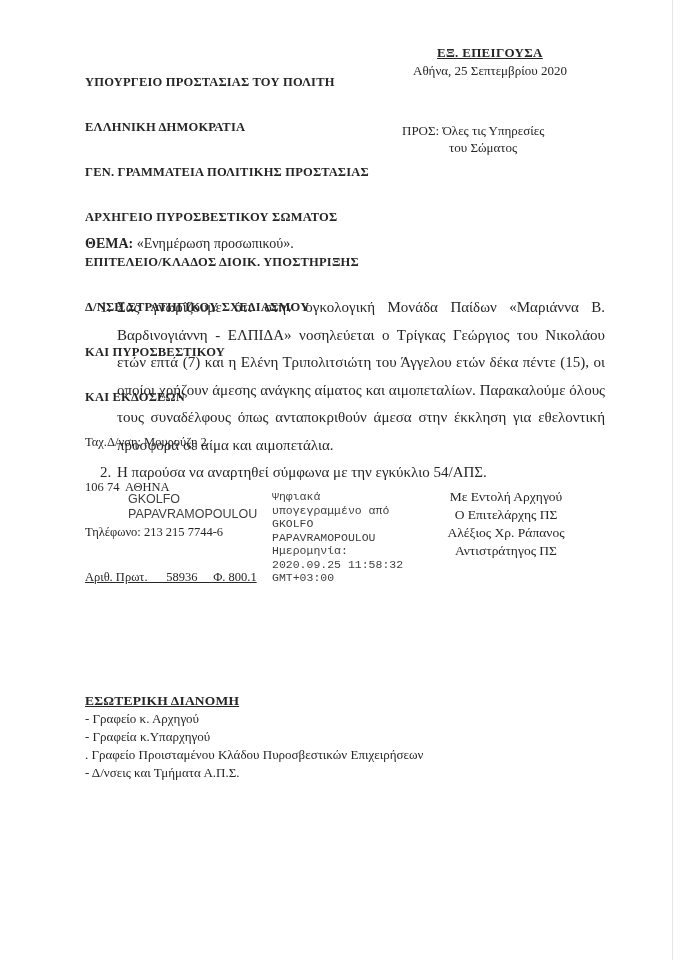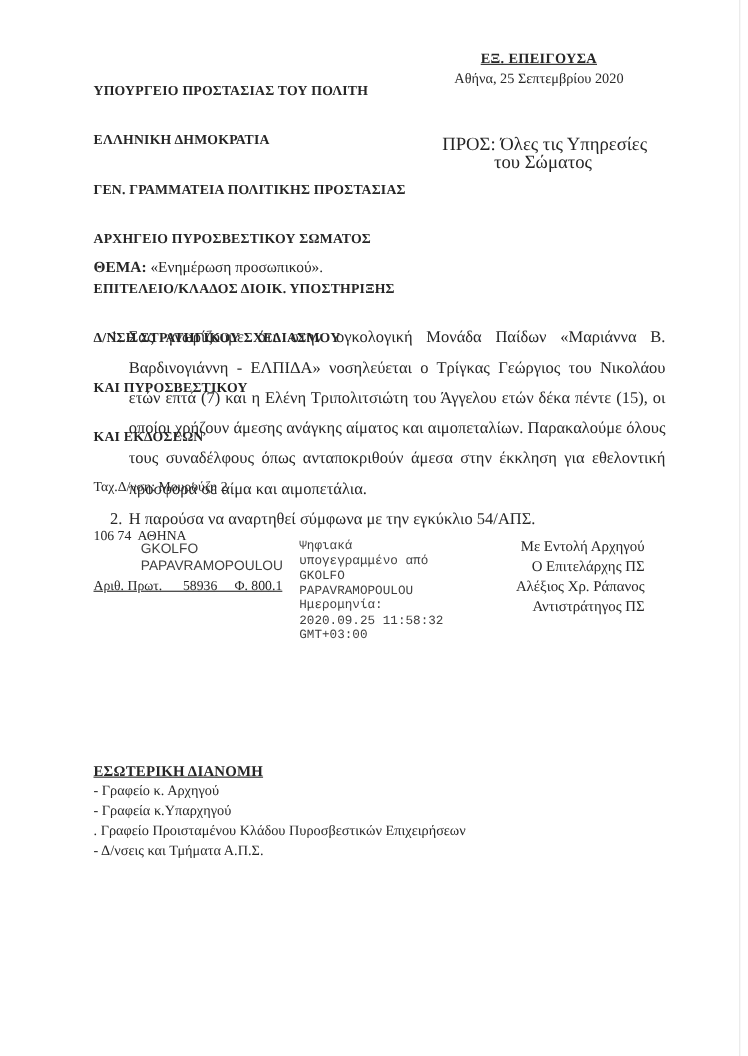--- a/index.html
+++ b/index.html
@@ -24,21 +24,21 @@
   .hdr-left .agency{font-weight:bold;letter-spacing:.2px;}
   .hdr-left .addr{font-weight:normal;}
   .hdr-left .protocol{font-weight:normal;text-decoration:underline;margin-top:0;}
   
   .urgency{
     position:absolute;left:437px;top:45px;
     font-size:13px;font-weight:bold;text-decoration:underline;letter-spacing:.3px;
   }
   .dateline{position:absolute;left:413px;top:63px;font-size:13px;}
   
-  .to-block{position:absolute;left:402px;top:122px;font-size:17px;line-height:17px;}
+  .to-block{position:absolute;left:402px;top:122px;font-size:13px;line-height:17px;}
   .to-block .to-line2{padding-left:47px;}
   
   .subject{position:absolute;left:85px;top:236px;font-size:14px;}
   .subject .lbl{font-weight:bold;}
   
   .body-list{position:absolute;left:100px;top:294px;width:505px;}
   .body-item{display:flex;align-items:flex-start;}
   .body-item .num{width:17px;flex:0 0 17px;font-size:15px;line-height:27.5px;}
   .body-item .txt{
     flex:1;font-size:15px;line-height:27.5px;
@@ -50,21 +50,21 @@
     font-family:"Liberation Sans", sans-serif;
     font-size:12.5px;line-height:14.5px;color:#3f3f3f;
   }
   .sig-stamp{
     position:absolute;left:272px;top:490px;
     font-family:Liberation Mono, monospace;
     font-size:11.5px;line-height:13.5px;color:#3f3f3f;
   }
   .sig-approval{
     position:absolute;left:426px;top:488px;width:160px;
-    font-size:13.5px;line-height:18px;text-align:right;
+    font-size:13.5px;line-height:18px;text-align:center;
   }
   
   .distribution{position:absolute;left:85px;top:692px;font-size:13px;line-height:18px;}
   .distribution .title{font-size:13.5px;font-weight:bold;text-decoration:underline;letter-spacing:.2px;}
 </style>
 </head>
 <body>
 
 <div class="page">
 
@@ -72,20 +72,21 @@
     <div class="agency">ΥΠΟΥΡΓΕΙΟ ΠΡΟΣΤΑΣΙΑΣ ΤΟΥ ΠΟΛΙΤΗ</div>
     <div class="agency">ΕΛΛΗΝΙΚΗ ΔΗΜΟΚΡΑΤΙΑ</div>
     <div class="agency">ΓΕΝ. ΓΡΑΜΜΑΤΕΙΑ ΠΟΛΙΤΙΚΗΣ ΠΡΟΣΤΑΣΙΑΣ</div>
     <div class="agency">ΑΡΧΗΓΕΙΟ ΠΥΡΟΣΒΕΣΤΙΚΟΥ ΣΩΜΑΤΟΣ</div>
     <div class="agency">ΕΠΙΤΕΛΕΙΟ/ΚΛΑΔΟΣ ΔΙΟΙΚ. ΥΠΟΣΤΗΡΙΞΗΣ</div>
     <div class="agency">Δ/ΝΣΗ ΣΤΡΑΤΗΓΙΚΟΥ ΣΧΕΔΙΑΣΜΟΥ</div>
     <div class="agency">ΚΑΙ ΠΥΡΟΣΒΕΣΤΙΚΟΥ</div>
     <div class="agency">ΚΑΙ ΕΚΔΟΣΕΩΝ</div>
     <div class="addr">Ταχ.Δ/νση: Μουρούζη 2</div>
     <div class="addr">106 74  ΑΘΗΝΑ</div>
+    <div class="addr">Τηλέφωνο: 213 215 7744-6</div>
     <div class="protocol">Αριθ. Πρωτ.      58936     Φ. 800.1</div>
   </div>
 
   <div class="urgency">ΕΞ. ΕΠΕΙΓΟΥΣΑ</div>
   <div class="dateline">Αθήνα, 25 Σεπτεμβρίου 2020</div>
 
   <div class="to-block">
     <div class="to-line1">ΠΡΟΣ: Όλες τις Υπηρεσίες</div>
     <div class="to-line2">του Σώματος</div>
   </div>

